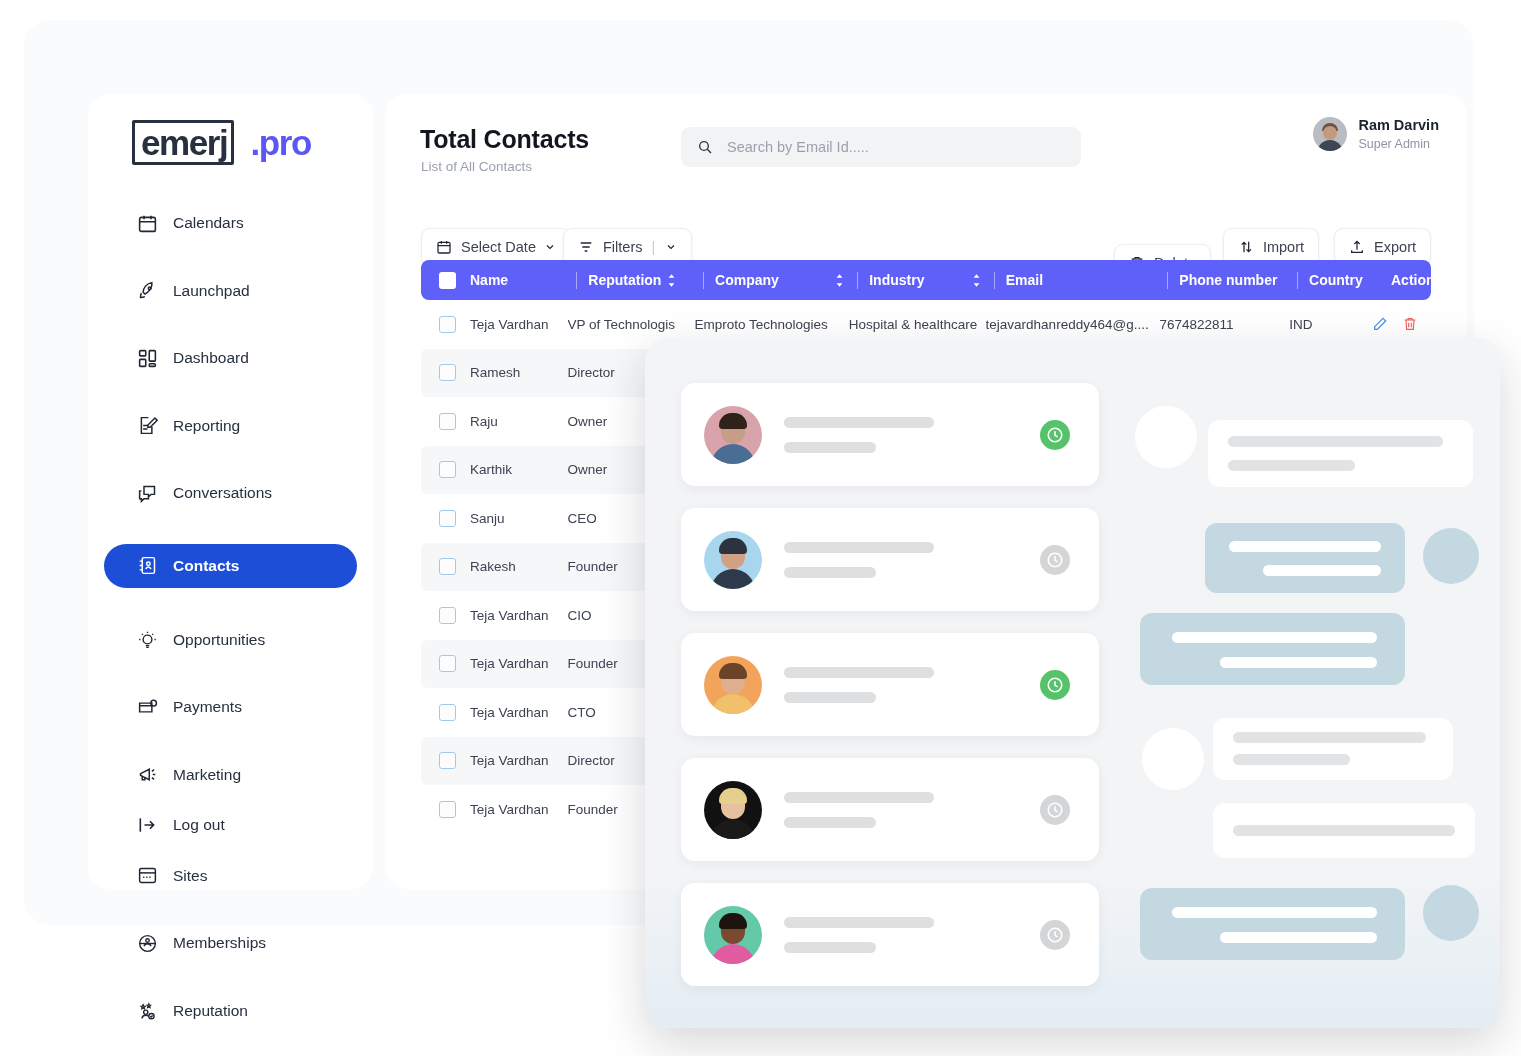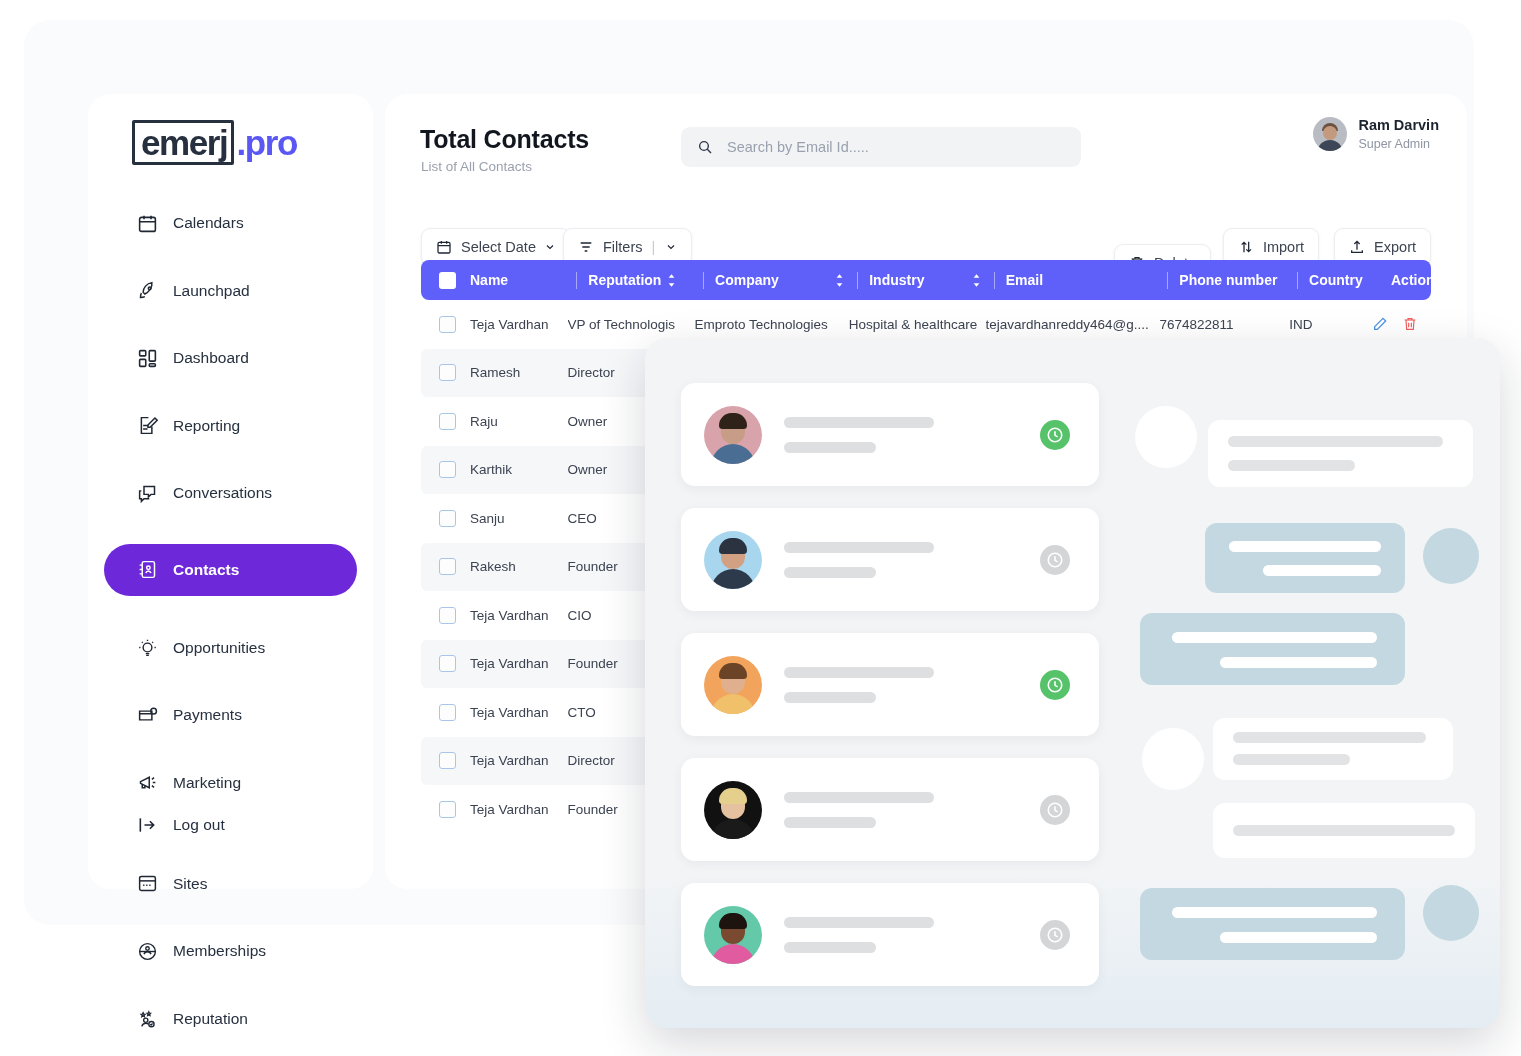--- a/index.html
+++ b/index.html
@@ -38,21 +38,21 @@
     margin-right: -2px;
   }
   .logo-txt {
     font-size: 35px; font-weight: 700;
     letter-spacing: -1.4px; color: #26303f;
     line-height: 1;
   }
   .logo-suffix {
     font-size: 35px; font-weight: 700;
     letter-spacing: -1.4px; color: #5a57f5;
-    line-height: 1; padding-left: 4px;
+    line-height: 1; padding-left: 18px;
   }
 
   .nav { position: absolute; left: 0; top: 112px; width: 100%; }
   .nav-item {
     display: flex; align-items: center;
     height: 34px; margin: 0 26px 0 26px;
     padding-left: 22px;
     border-radius: 18px;
     color: #26303f;
     font-size: 15.5px;
@@ -61,23 +61,23 @@
   }
   .nav-spacer { height: 33.5px; }
   .nav-item .ico {
     width: 22px; height: 22px;
     margin-right: 15px;
     display: flex; align-items: center; justify-content: center;
     flex: 0 0 22px;
   }
   .nav-item .ico svg { width: 21px; height: 21px; display: block; }
   .nav-item.active {
-    background: #6d28d9;
+    background: #1d4ed8;
     color: #ffffff;
-    height: 52px;
+    height: 44px;
     border-radius: 26px;
     margin-left: 16px; margin-right: 16px;
     padding-left: 32px;
     font-weight: 600;
   }
   .logout {
     position: absolute; left: 26px; top: 720px;
     display: flex; align-items: center;
     padding-left: 22px;
     font-size: 15.5px; color: #26303f;

